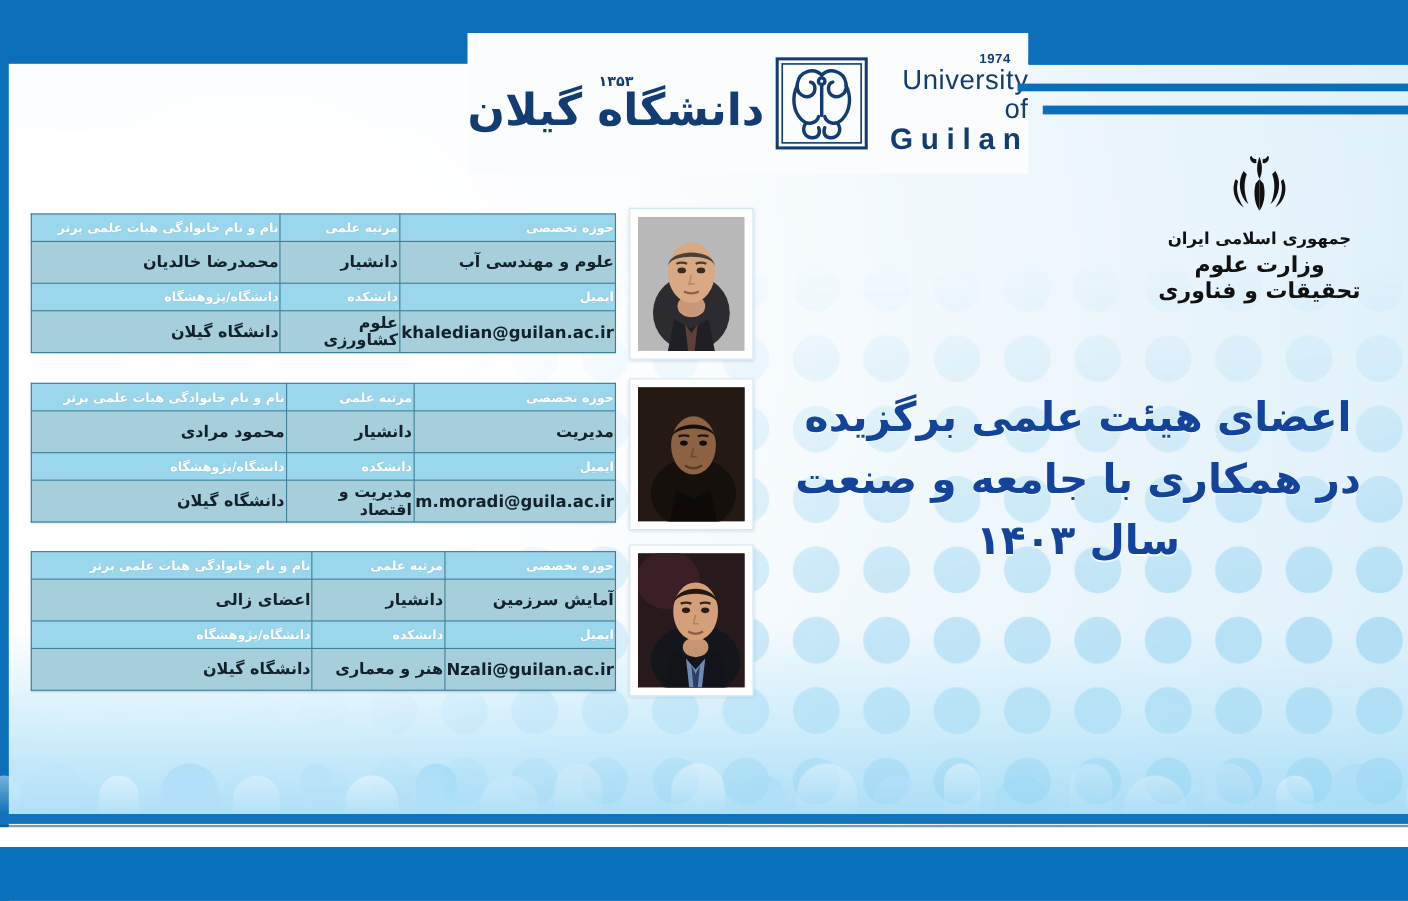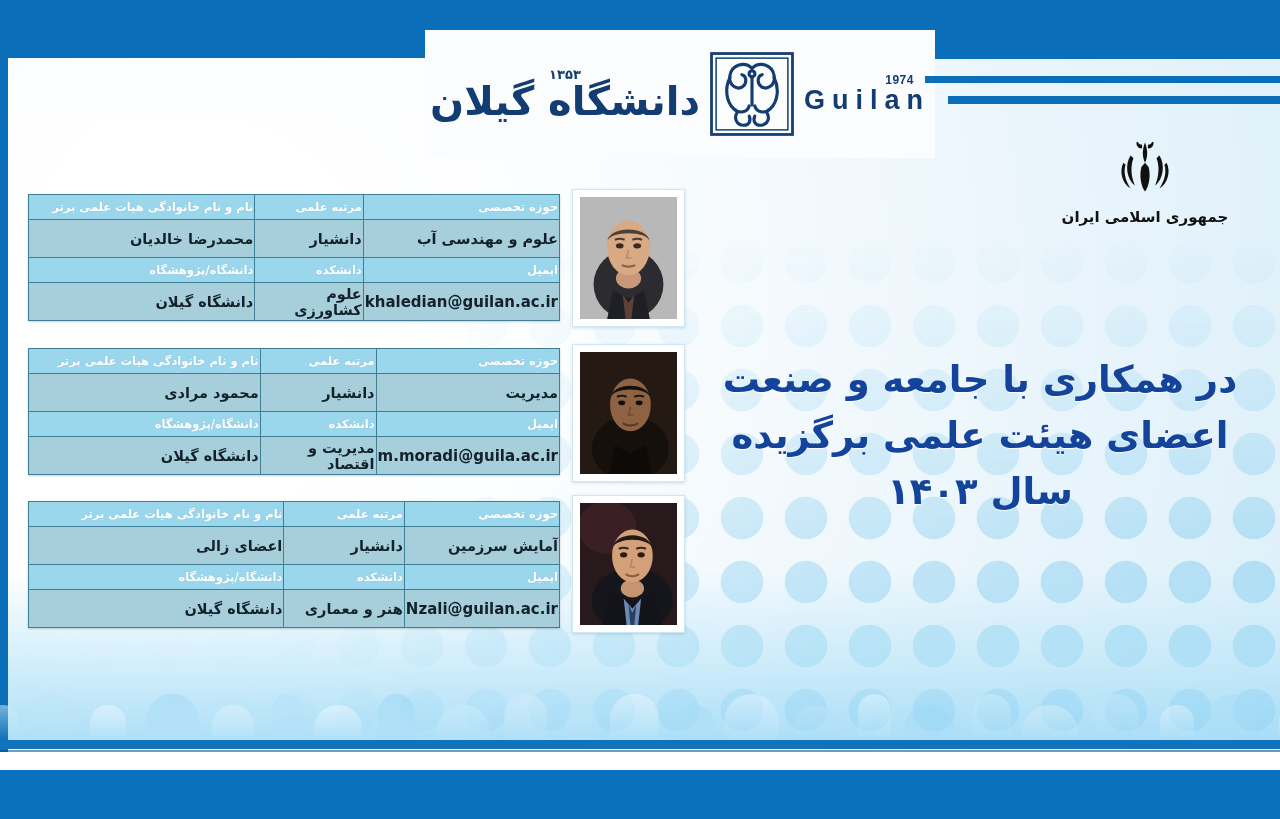--- a/index.html
+++ b/index.html
@@ -140,20 +140,21 @@
   <div class="bg-glow"></div>
   <div class="bg-bottom-fade"></div>
 
   <div class="top-band"></div>
   <div class="left-strip"></div>
 
   <div class="logo-panel">
     <div class="logo-inner">
       <div class="logo-en">
         <div class="year">1974</div>
+        <div class="l1">University of</div>
         <div class="l2">Guilan</div>
       </div>
 
       <svg class="logo-mark" viewBox="0 0 100 100">
         <rect x="6" y="6" width="88" height="88" fill="none" stroke="#123c72" stroke-width="3"></rect>
         <rect x="11" y="11" width="78" height="78" fill="none" stroke="#123c72" stroke-width="1.6"></rect>
         <g fill="none" stroke="#123c72" stroke-width="3.4" stroke-linecap="round">
           <path d="M50 22 C42 14, 28 18, 26 30 C24 41, 34 46, 40 42 C45 38, 44 30, 39 29"></path>
           <path d="M50 22 C58 14, 72 18, 74 30 C76 41, 66 46, 60 42 C55 38, 56 30, 61 29"></path>
           <path d="M26 32 C20 44, 22 58, 30 66 C36 72, 45 70, 47 63"></path>
@@ -185,25 +186,26 @@
         <path d="M50 44 L50 84 C56 76, 58 62, 55 50 Z"></path>
         <path d="M30 34 C22 46, 24 66, 36 76 C30 62, 30 48, 34 38 Z"></path>
         <path d="M70 34 C78 46, 76 66, 64 76 C70 62, 70 48, 66 38 Z"></path>
         <path d="M20 44 C14 56, 18 72, 30 80 C22 68, 20 56, 23 47 Z"></path>
         <path d="M80 44 C86 56, 82 72, 70 80 C78 68, 80 56, 77 47 Z"></path>
         <path d="M38 16 C38 22, 42 25, 46 24 L46 19 C43 19, 41 18, 40 15 Z"></path>
         <path d="M62 16 C62 22, 58 25, 54 24 L54 19 C57 19, 59 18, 60 15 Z"></path>
       </g>
     </svg>
     <div class="m-l1">جمهوری اسلامی ایران</div>
+    <div class="m-l2">وزارت علوم تحقیقات و فناوری</div>
   </div>
 
   <div class="title">
+    <div>اعضای هیئت علمی برگزیده</div>
     <div>در همکاری با جامعه و صنعت</div>
-    <div>اعضای هیئت علمی برگزیده</div>
     <div>سال ۱۴۰۳</div>
   </div>
 
   <div class="table-wrap" style="left:28px;top:194px;width:532px;">
     <table class="info">
       <tbody>
           <tr>
         <td class="hd" style="width:34%">حوزه تخصصی</td>
         <td class="hd" style="width:21%">مرتبه علمی</td>
         <td class="hd" style="width:45%">نام و نام خانوادگی هیات علمی برتر</td>

